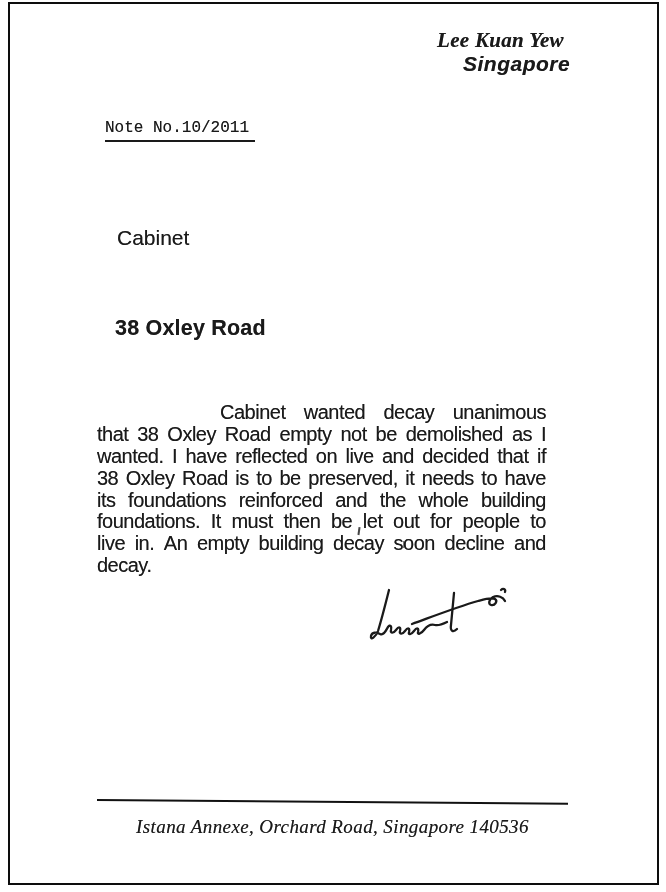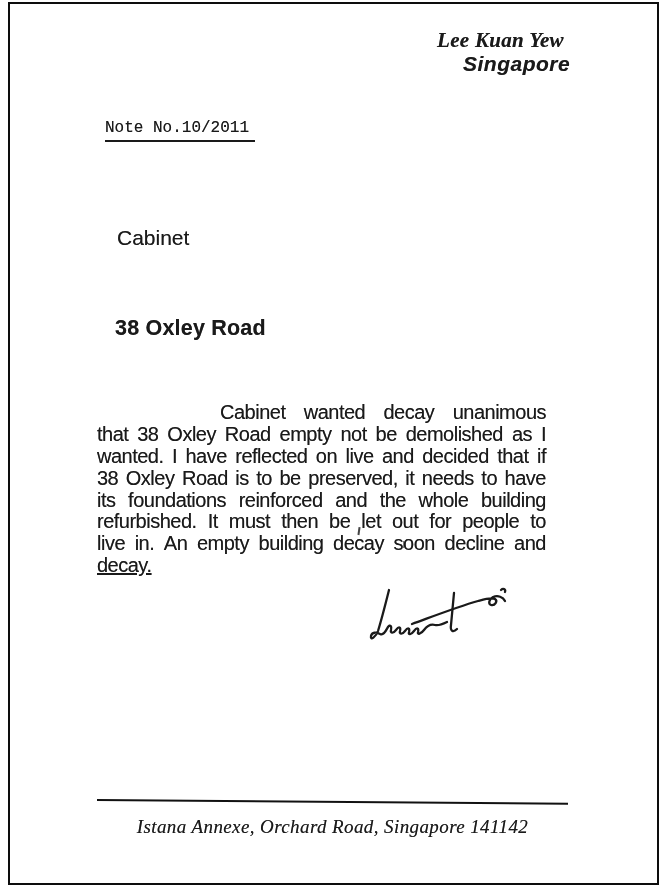--- a/index.html
+++ b/index.html
@@ -71,21 +71,21 @@
     position: absolute; left: 97px; top: 402px;
     width: 449px;
     font-size: 20px; letter-spacing: -0.5px;
   }
   .jline {
     display: flex; justify-content: space-between;
     height: 21.9px; line-height: 21.9px;
     white-space: nowrap;
   }
   .jline.indent { padding-left: 123px; }
-  .plainline { height: 21.9px; line-height: 21.9px; text-align: left; text-decoration: underline; }
+  .plainline { height: 21.9px; line-height: 21.9px; text-align: left; }
 
   
   .signature {
     position: absolute; left: 362px; top: 586px;
     width: 152px; height: 56px;
   }
   .signature svg { width: 100%; height: 100%; }
 
   
   .footer-rule {
@@ -178,21 +178,21 @@
     <div class="jline">
         <span>its</span>
         <span>foundations</span>
         <span>reinforced</span>
         <span>and</span>
         <span>the</span>
         <span>whole</span>
         <span>building</span>
       </div>
     <div class="jline">
-        <span>refurbished.</span>
+        <span>foundations.</span>
         <span>It</span>
         <span>must</span>
         <span>then</span>
         <span>be</span>
         <span>let</span>
         <span>out</span>
         <span>for</span>
         <span>people</span>
         <span>to</span>
       </div>
@@ -216,15 +216,15 @@
       <path d="M92,7 C91,17 90,29 89,39 C88,45 91,47 95,43"></path>
       <path d="M50,38 C72,30 95,21 116,15 C123,13 129,11 133,13 C136,15 133,20 129,19 C126,18 127,13 131,11 C136,9 141,11 143,15"></path>
       <path d="M139,4 C141,2 144,3 143,6"></path>
     </svg>
   </div>
 
   <div class="speck-a"></div>
   <div class="speck-b"></div>
 
   <div class="footer-rule"></div>
-  <div class="footer-address txt">Istana Annexe, Orchard Road, Singapore 141142</div>
+  <div class="footer-address txt">Istana Annexe, Orchard Road, Singapore 140536</div>
 
 </div>
 
 </body></html>

